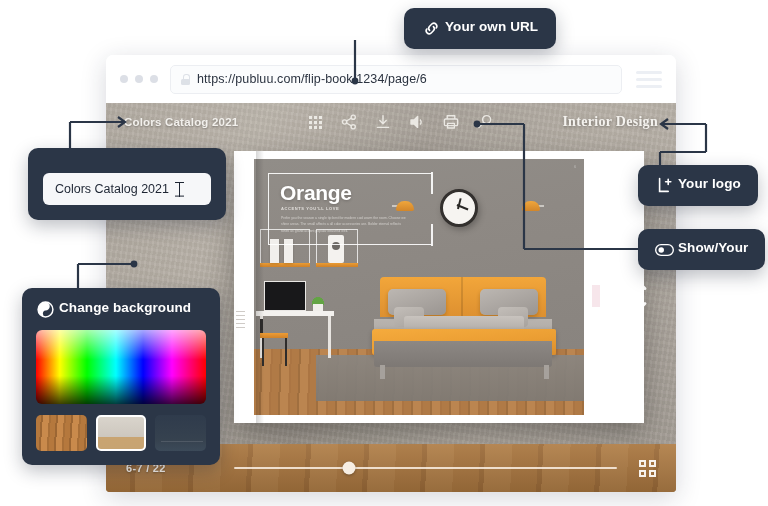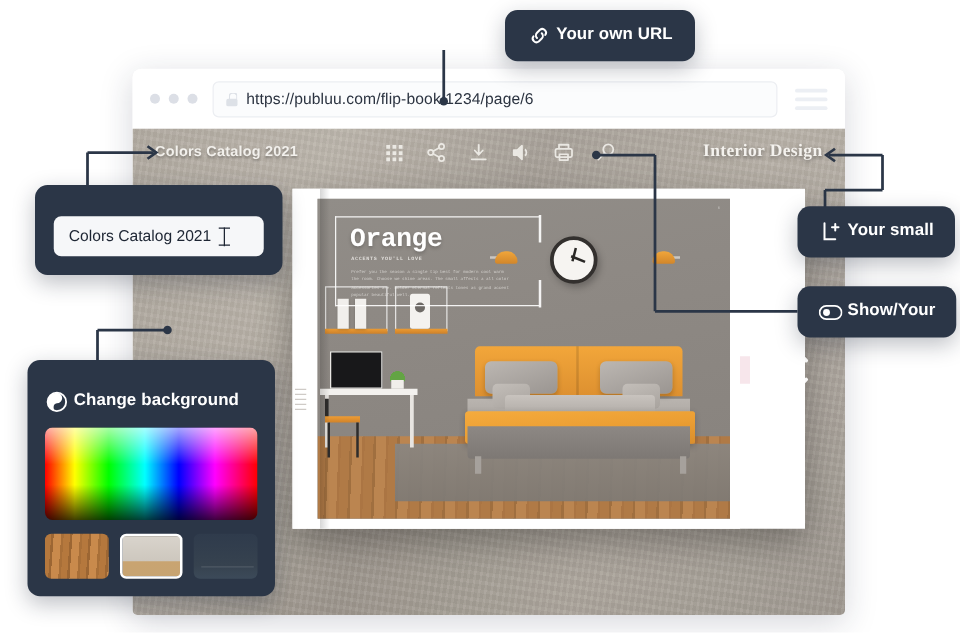--- a/index.html
+++ b/index.html
@@ -172,21 +172,20 @@
 
   
   .book {
     position: absolute;
     left: 128px; top: 48px;
     width: 410px; height: 272px;
     background: #ffffff;
     box-shadow: 0 10px 26px rgba(0,0,0,.3);
     display: flex;
     z-index: 4;
-    font-family: Liberation Mono, monospace;
   }
   .page {
     position: relative;
     height: 272px;
     overflow: hidden;
     background: #fff;
   }
   .page-left  { width: 12px; }
   .page-right { width: 346px; }
 
@@ -562,21 +561,21 @@
   .caret::after {
     content:""; position:absolute; left:0; top:0;
     width:9px; height:1.4px; background:#1d2533;
     box-shadow: 0 13.6px 0 #1d2533;
   }
 
   
   .co-bg {
     left: 22px; top: 288px;
     width: 198px;
-    padding: 24px 14px 14px;
+    padding: 12px 14px 14px;
   }
   .gradient-picker {
     margin-top: 11px;
     height: 74px;
     border-radius: 6px;
     background:
       linear-gradient(180deg, rgba(255,255,255,.65) 0%, rgba(255,255,255,0) 40%, rgba(0,0,0,0) 62%, rgba(0,0,0,.75) 100%),
       linear-gradient(90deg,
         #ff0000 0%, #ffff00 14%, #00ff00 30%, #00ffff 47%,
         #0000ff 63%, #ff00ff 80%, #ff0000 100%);
@@ -802,20 +801,34 @@
             <div class="body-orange">Prefer you the season a single tip best for modern cool warm the room. Choose we shine areas. The small affects a all color accessories are. Bolder eternal reflects tones as grand accent popular beautiful well.</div>
             <div class="page-micro">6</div>
           </div>
           <div class="spine"></div>
         </div>
       </div>
 
       <div class="page-tab"></div>
       <div class="chevron-next"></div>
 
+      <div class="bottom-bar">
+        <span class="page-count">6-7 / 22</span>
+        <div class="slider-wrap">
+          <div class="slider-track">
+            <div class="slider-thumb" style="left: 30%;"></div>
+          </div>
+        </div>
+        <div class="fullscreen-icon">
+          <i class="fs-tl"></i>
+            <i class="fs-tr"></i>
+            <i class="fs-bl"></i>
+            <i class="fs-br"></i>
+        </div>
+      </div>
 
     </div>
   </div>
 
   <div class="callout co-url">
     <div class="callout-row">
       <span class="callout-icon">
         <svg width="19" height="19" viewBox="0 0 19 19" fill="none" stroke="#ffffff" stroke-width="1.6" stroke-linecap="round">
           <path d="M7.6 11.4 A3 3 0 0 1 7.6 7.2 L10 4.8 A3 3 0 0 1 14.2 9"></path>
           <path d="M11.4 7.6 A3 3 0 0 1 11.4 11.8 L9 14.2 A3 3 0 0 1 4.8 10"></path>
@@ -851,21 +864,21 @@
   </div>
 
   <div class="callout co-logo">
     <div class="callout-row">
       <span class="callout-icon">
         <svg width="19" height="19" viewBox="0 0 19 19" fill="none" stroke="#ffffff" stroke-width="1.6" stroke-linecap="round">
           <path d="M4.6 2.6 L4.6 15.4 L13.2 15.4"></path>
           <path d="M13.2 3.2 L13.2 8.4 M10.6 5.8 L15.8 5.8"></path>
         </svg>
       </span>
-      <span class="callout-label">Your small</span>
+      <span class="callout-label">Your logo</span>
     </div>
   </div>
 
   <div class="callout co-show">
     <div class="callout-row">
       <span class="callout-icon">
         <svg width="22" height="14" viewBox="0 0 22 14">
           <rect x="0.8" y="0.8" width="20.4" height="12.4" rx="6.2" fill="none" stroke="#ffffff" stroke-width="1.6"></rect>
           <circle cx="7.2" cy="7" r="3.2" fill="#ffffff"></circle>
         </svg>

